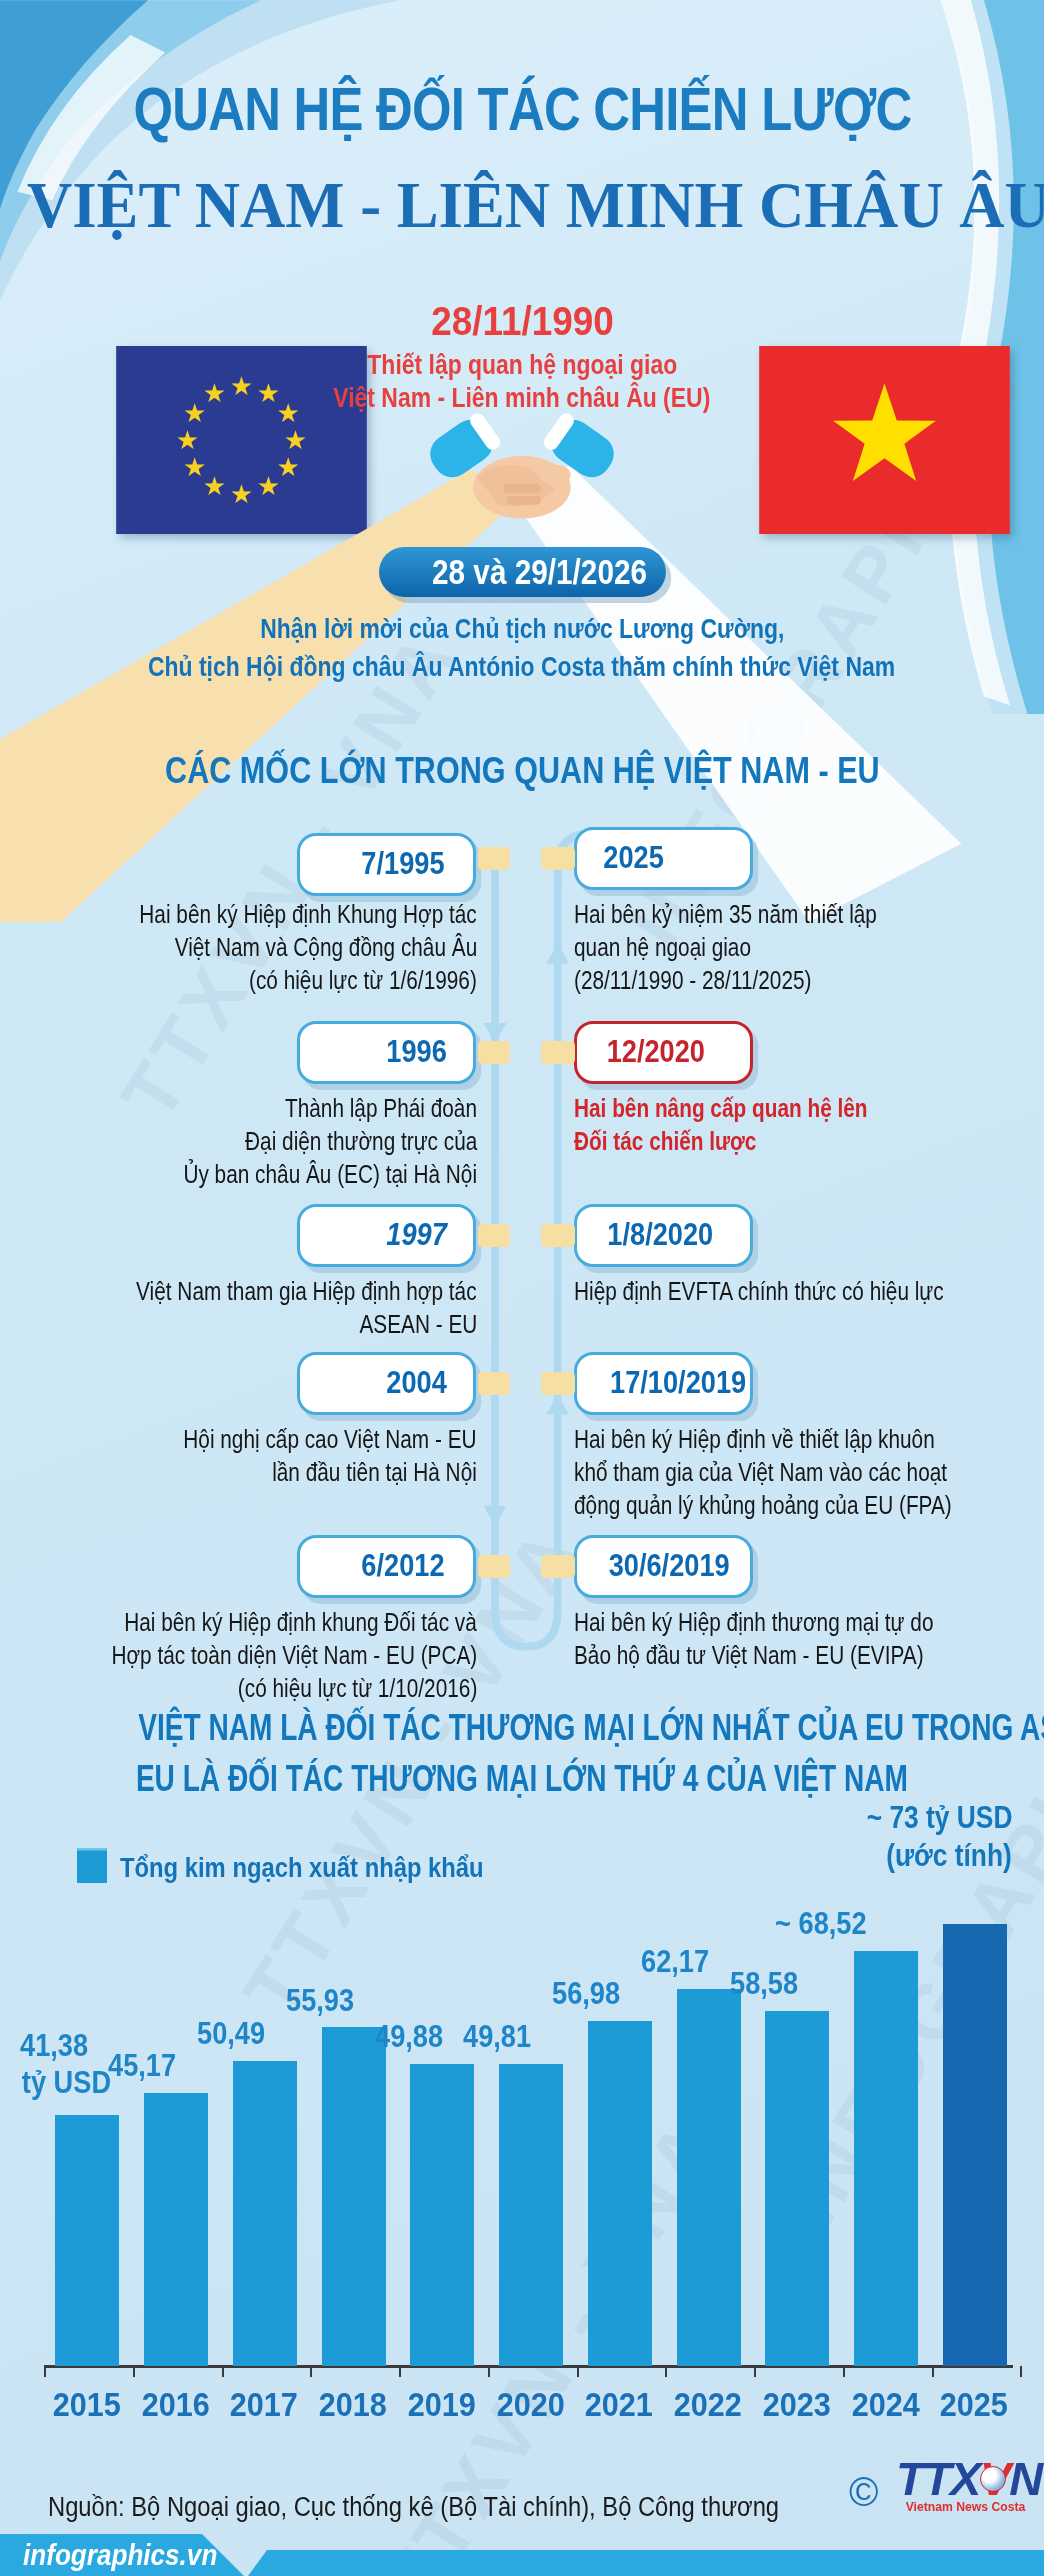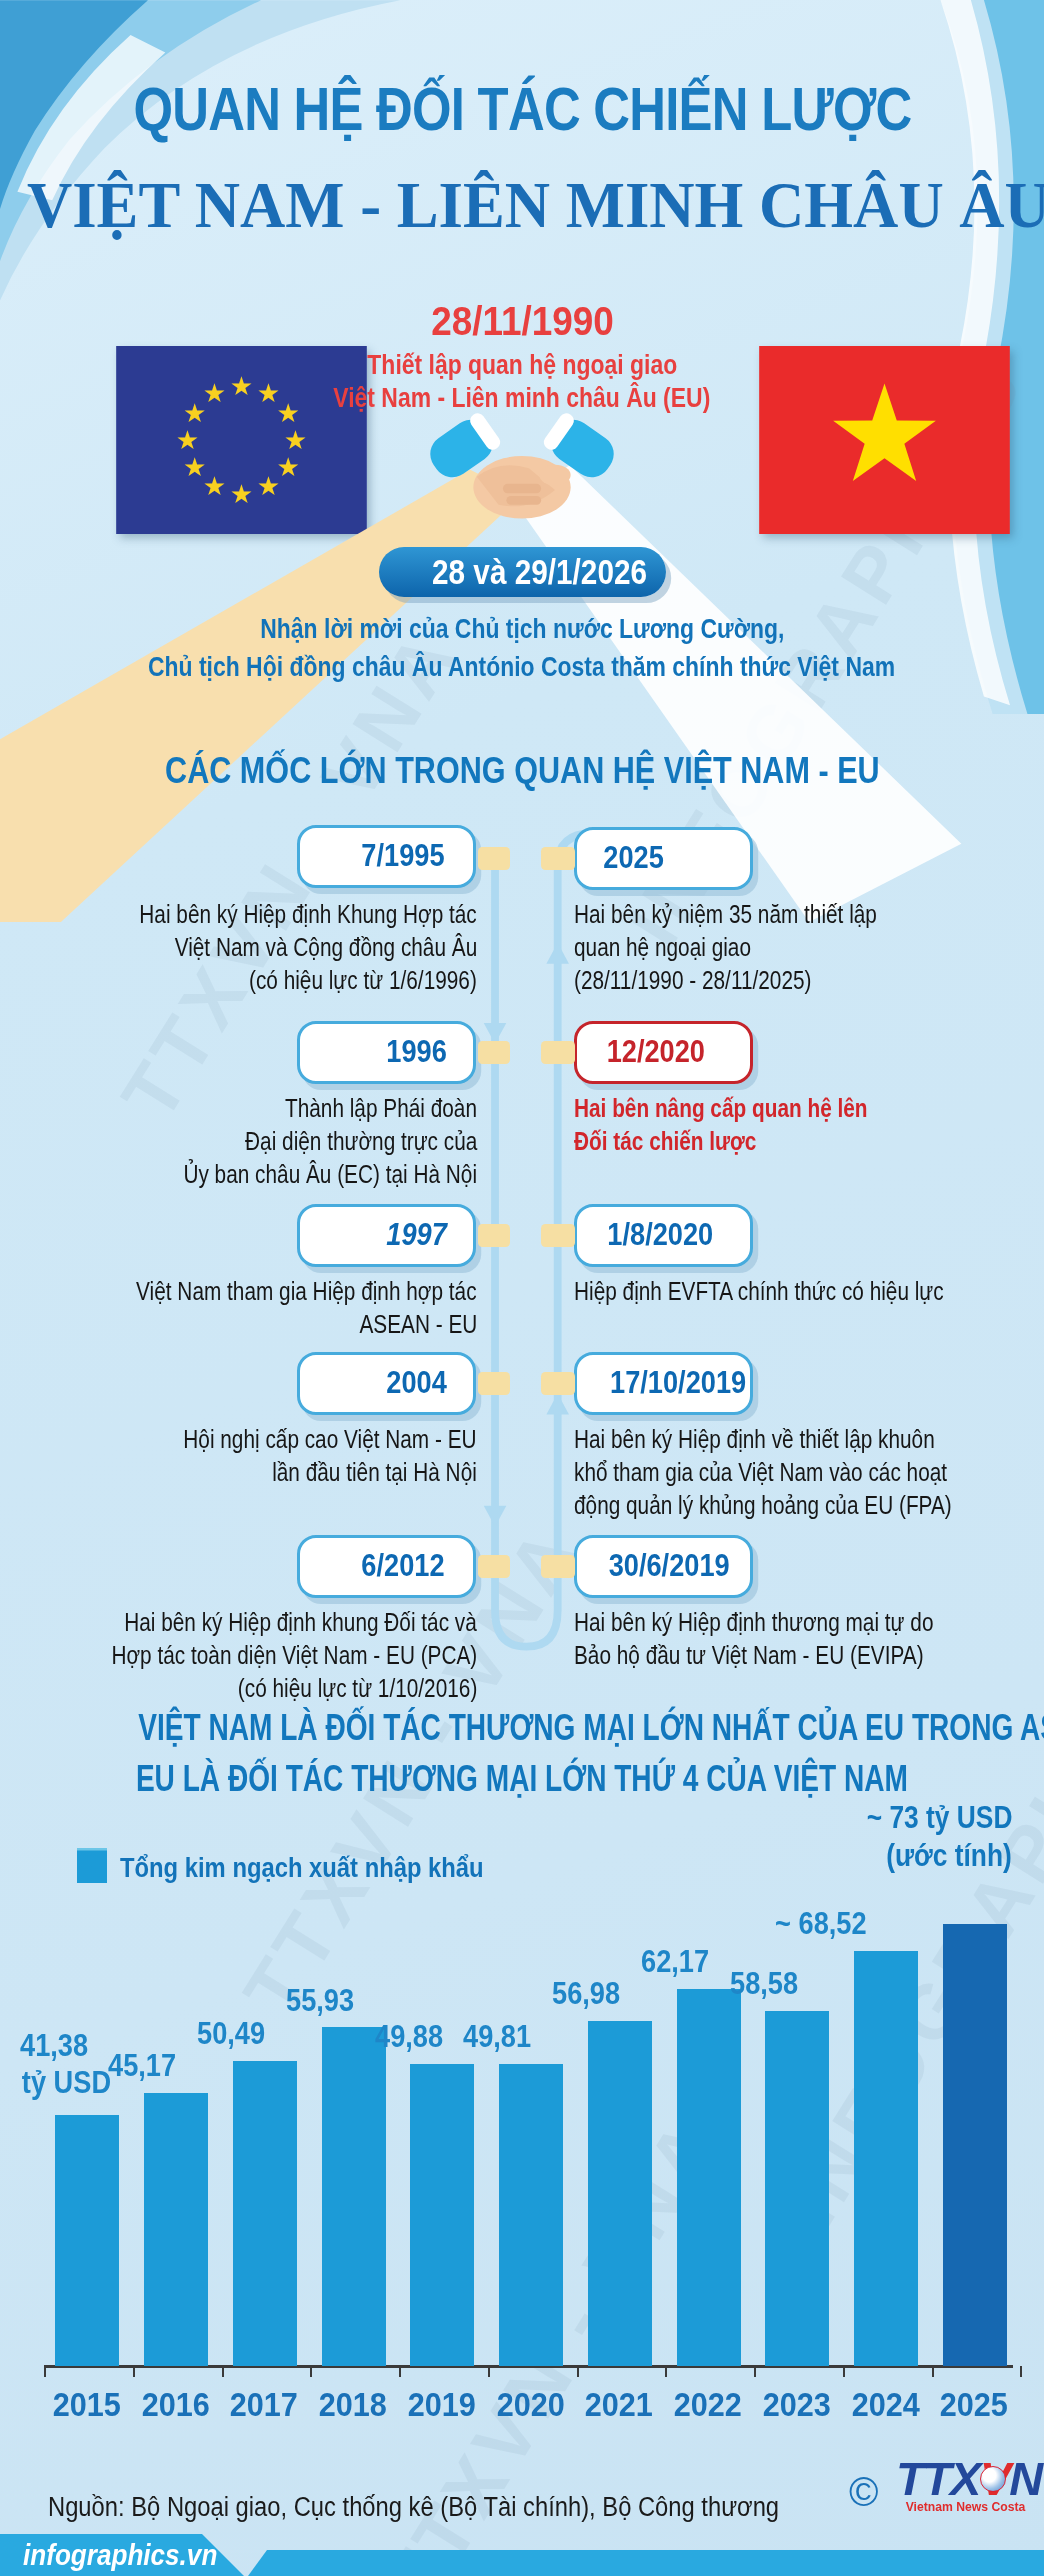--- a/index.html
+++ b/index.html
@@ -169,21 +169,21 @@
 
   <div id="tl" class="abs">
     <svg class="abs" style="left:0;top:0" width="1044" height="905" viewBox="0 0 1200 1040">
       <path d="M569,45 L569,915 Q569,957 605,957 Q641,957 641,915 L641,60 Q641,22 681,22 L758,22" fill="none" stroke="#aed9f1" stroke-width="9" stroke-linecap="round"></path>
       <polygon points="556,240 582,240 569,264" fill="#aed9f1"></polygon>
       <polygon points="556,795 582,795 569,819" fill="#aed9f1"></polygon>
       <polygon points="628,172 654,172 641,148" fill="#aed9f1"></polygon>
       <polygon points="628,690 654,690 641,666" fill="#aed9f1"></polygon>
     </svg>
     <div id="tl-rows">
-        <div class="badge bl" style="right: 568px; top: 11px;"><span class="cx" style="--sx:.85">7/1995</span></div>
+        <div class="badge bl" style="right: 568px; top: 19px;"><span class="cx" style="--sx:.85">7/1995</span></div>
         <div class="badge br" style="left: 574px; top: 13px;"><span class="cx" style="--sx:.85">2025</span></div>
         <div class="conn" style="left: 478px; top: 33px; width: 32px;"></div>
         <div class="conn" style="left: 541px; top: 33px; width: 34px;"></div>
         <div class="desc dl" style="right: 567px; top: 84px; width: 487px;">
           <div><span class="cx cxr" style="--sx:.8">Hai bên ký Hiệp định Khung Hợp tác</span></div>
           <div><span class="cx cxr" style="--sx:.8">Việt Nam và Cộng đồng châu Âu</span></div>
           <div><span class="cx cxr" style="--sx:.8">(có hiệu lực từ 1/6/1996)</span></div>
         </div>
         <div class="desc dr" style="left: 574px; top: 84px; width: 461px;">
           <div><span class="cx cxl" style="--sx:.8">Hai bên kỷ niệm 35 năm thiết lập</span></div>

